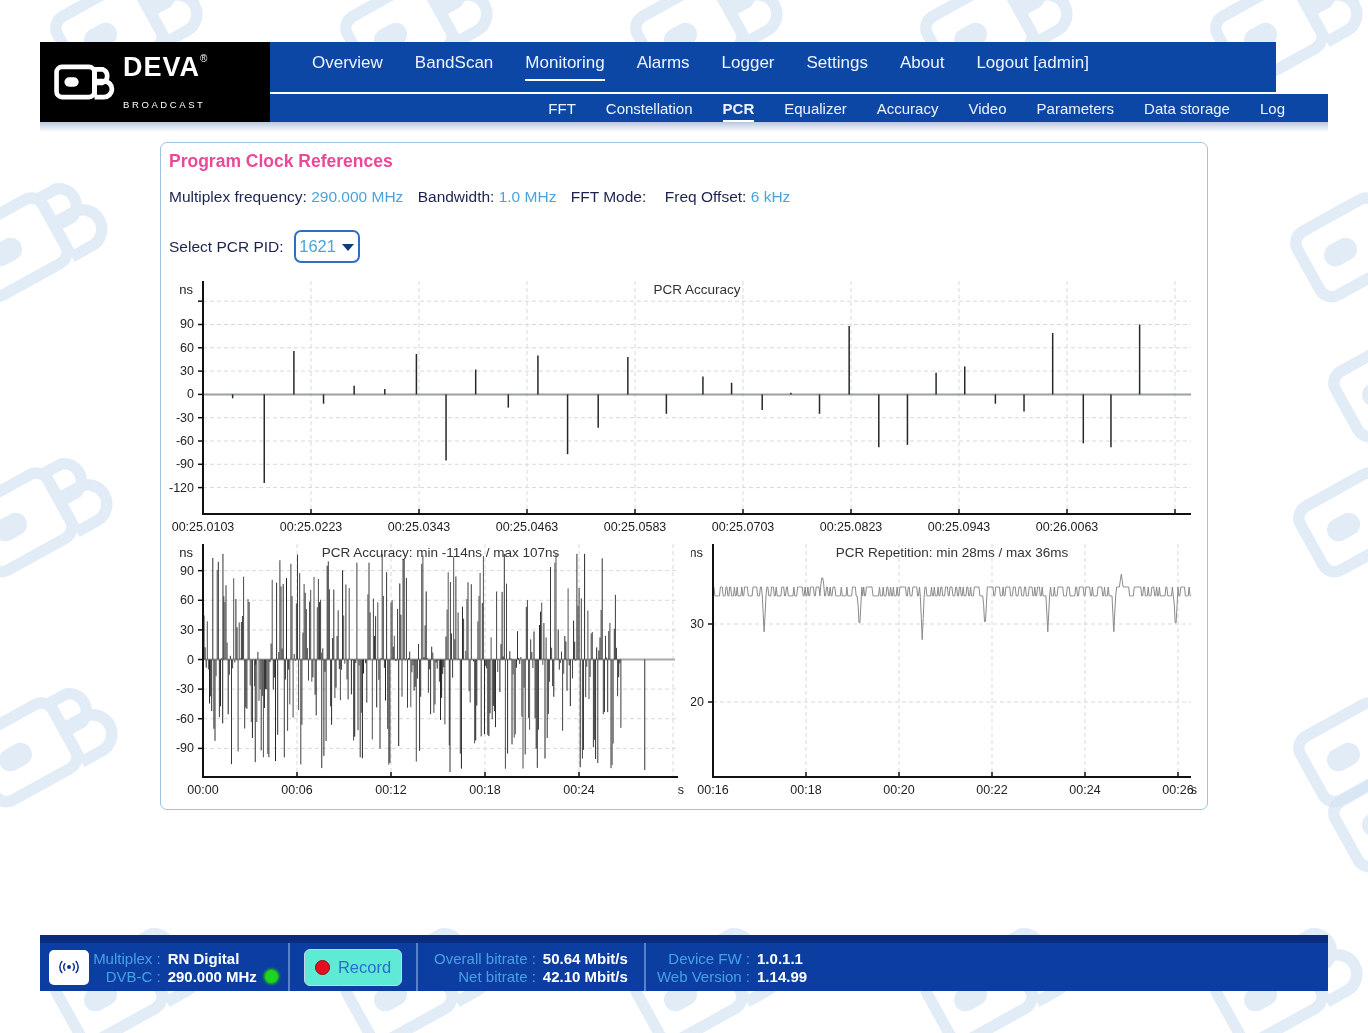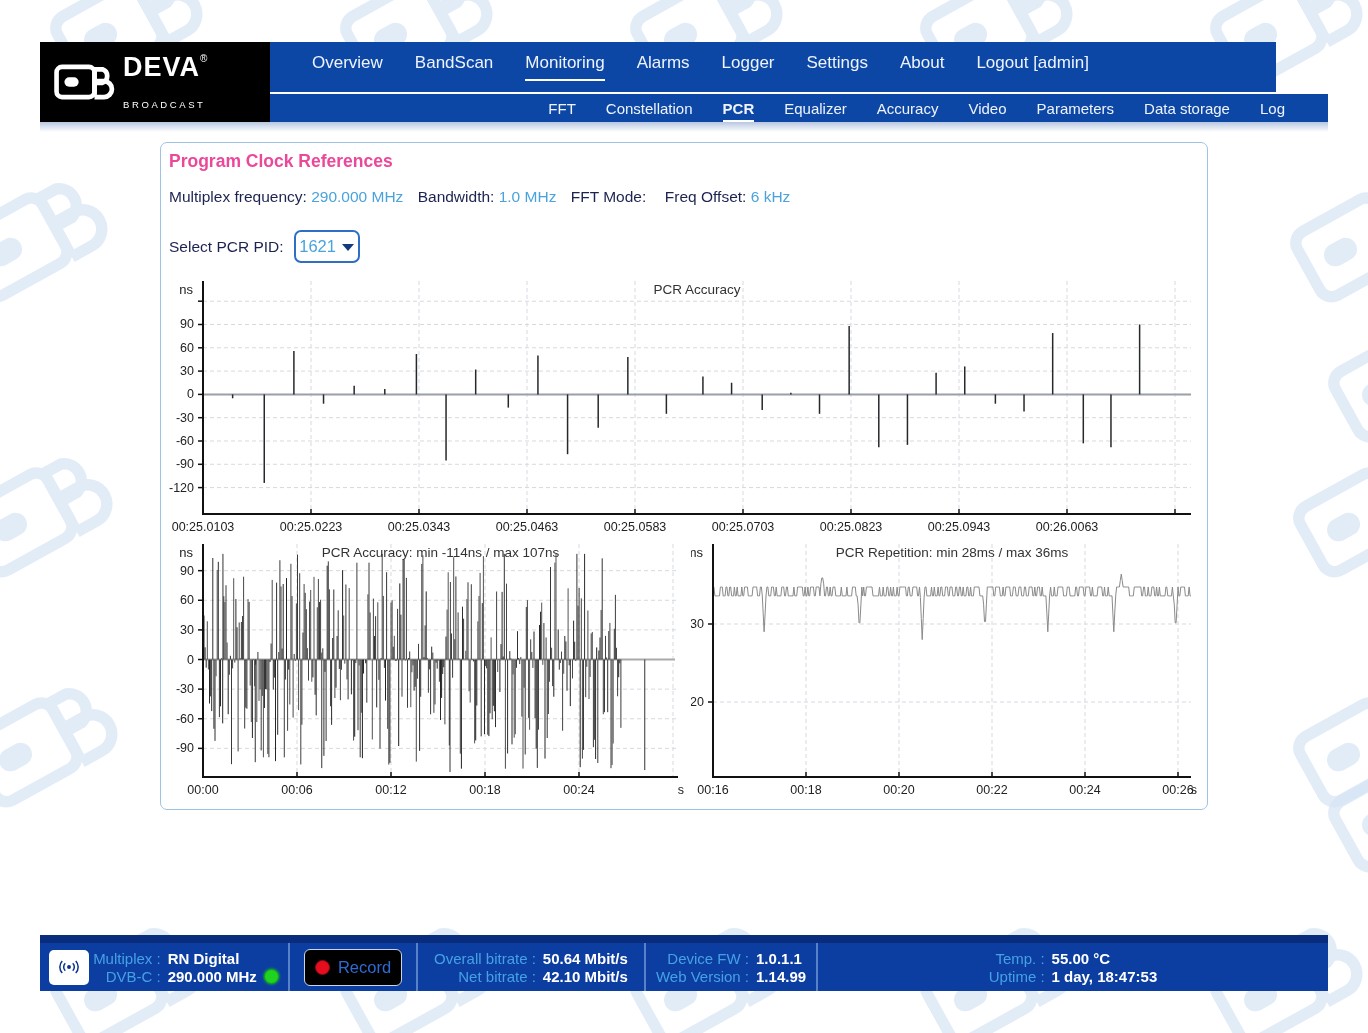--- a/index.html
+++ b/index.html
@@ -64,21 +64,21 @@
           box-shadow:0 0 3px #21d321; display:inline-block; }
   #s1 { width:163px; border-left:2px solid rgba(150,185,235,.55); margin-left:33px; }
   #s2 { width:250px; gap:4px; }
   #s3 { width:128px; }
   #s4 { width:228px; }
   #s5 { width:172px; }
   #s6 { width:130px; }
   #s7 { flex:1; }
   #anticon { width:40px; height:35px; background:#fff; border-radius:5px; display:flex;
              align-items:center; justify-content:center; }
-  #recbtn { width:98px; height:37px; background:#000000; border:1px solid #c8d4ea; border-radius:6px;
+  #recbtn { width:98px; height:37px; background:#5eead4; border:1px solid #c8d4ea; border-radius:6px;
             display:flex; align-items:center; justify-content:center; gap:8px; cursor:pointer; }
   #recdot { width:15px; height:15px; border-radius:50%; background:#e60e1e; border:1px solid #8e0a16; }
   #reclbl { color:#2d6bd4; font-size:16.5px; }
 </style>
 </head>
 <body>
 
 <div id="stage">
 
   <svg width="0" height="0" style="position:absolute">
@@ -799,22 +799,14 @@
       </div>
     </div>
     <div class="sb-sec" id="s5">
       <div class="sb-grid">
         <span class="sb-lbl">Device FW :</span>
         <span class="sb-val">1.0.1.1</span>
         <span class="sb-lbl">Web Version :</span>
         <span class="sb-val">1.14.99</span>
       </div>
     </div>
-    <div class="sb-sec" id="s7">
-      <div class="sb-grid">
-        <span class="sb-lbl">Temp. :</span>
-        <span class="sb-val">55.00 °C</span>
-        <span class="sb-lbl">Uptime :</span>
-        <span class="sb-val">1 day, 18:47:53</span>
-      </div>
-    </div>
   </div>
 </div>
 
 </body></html>

